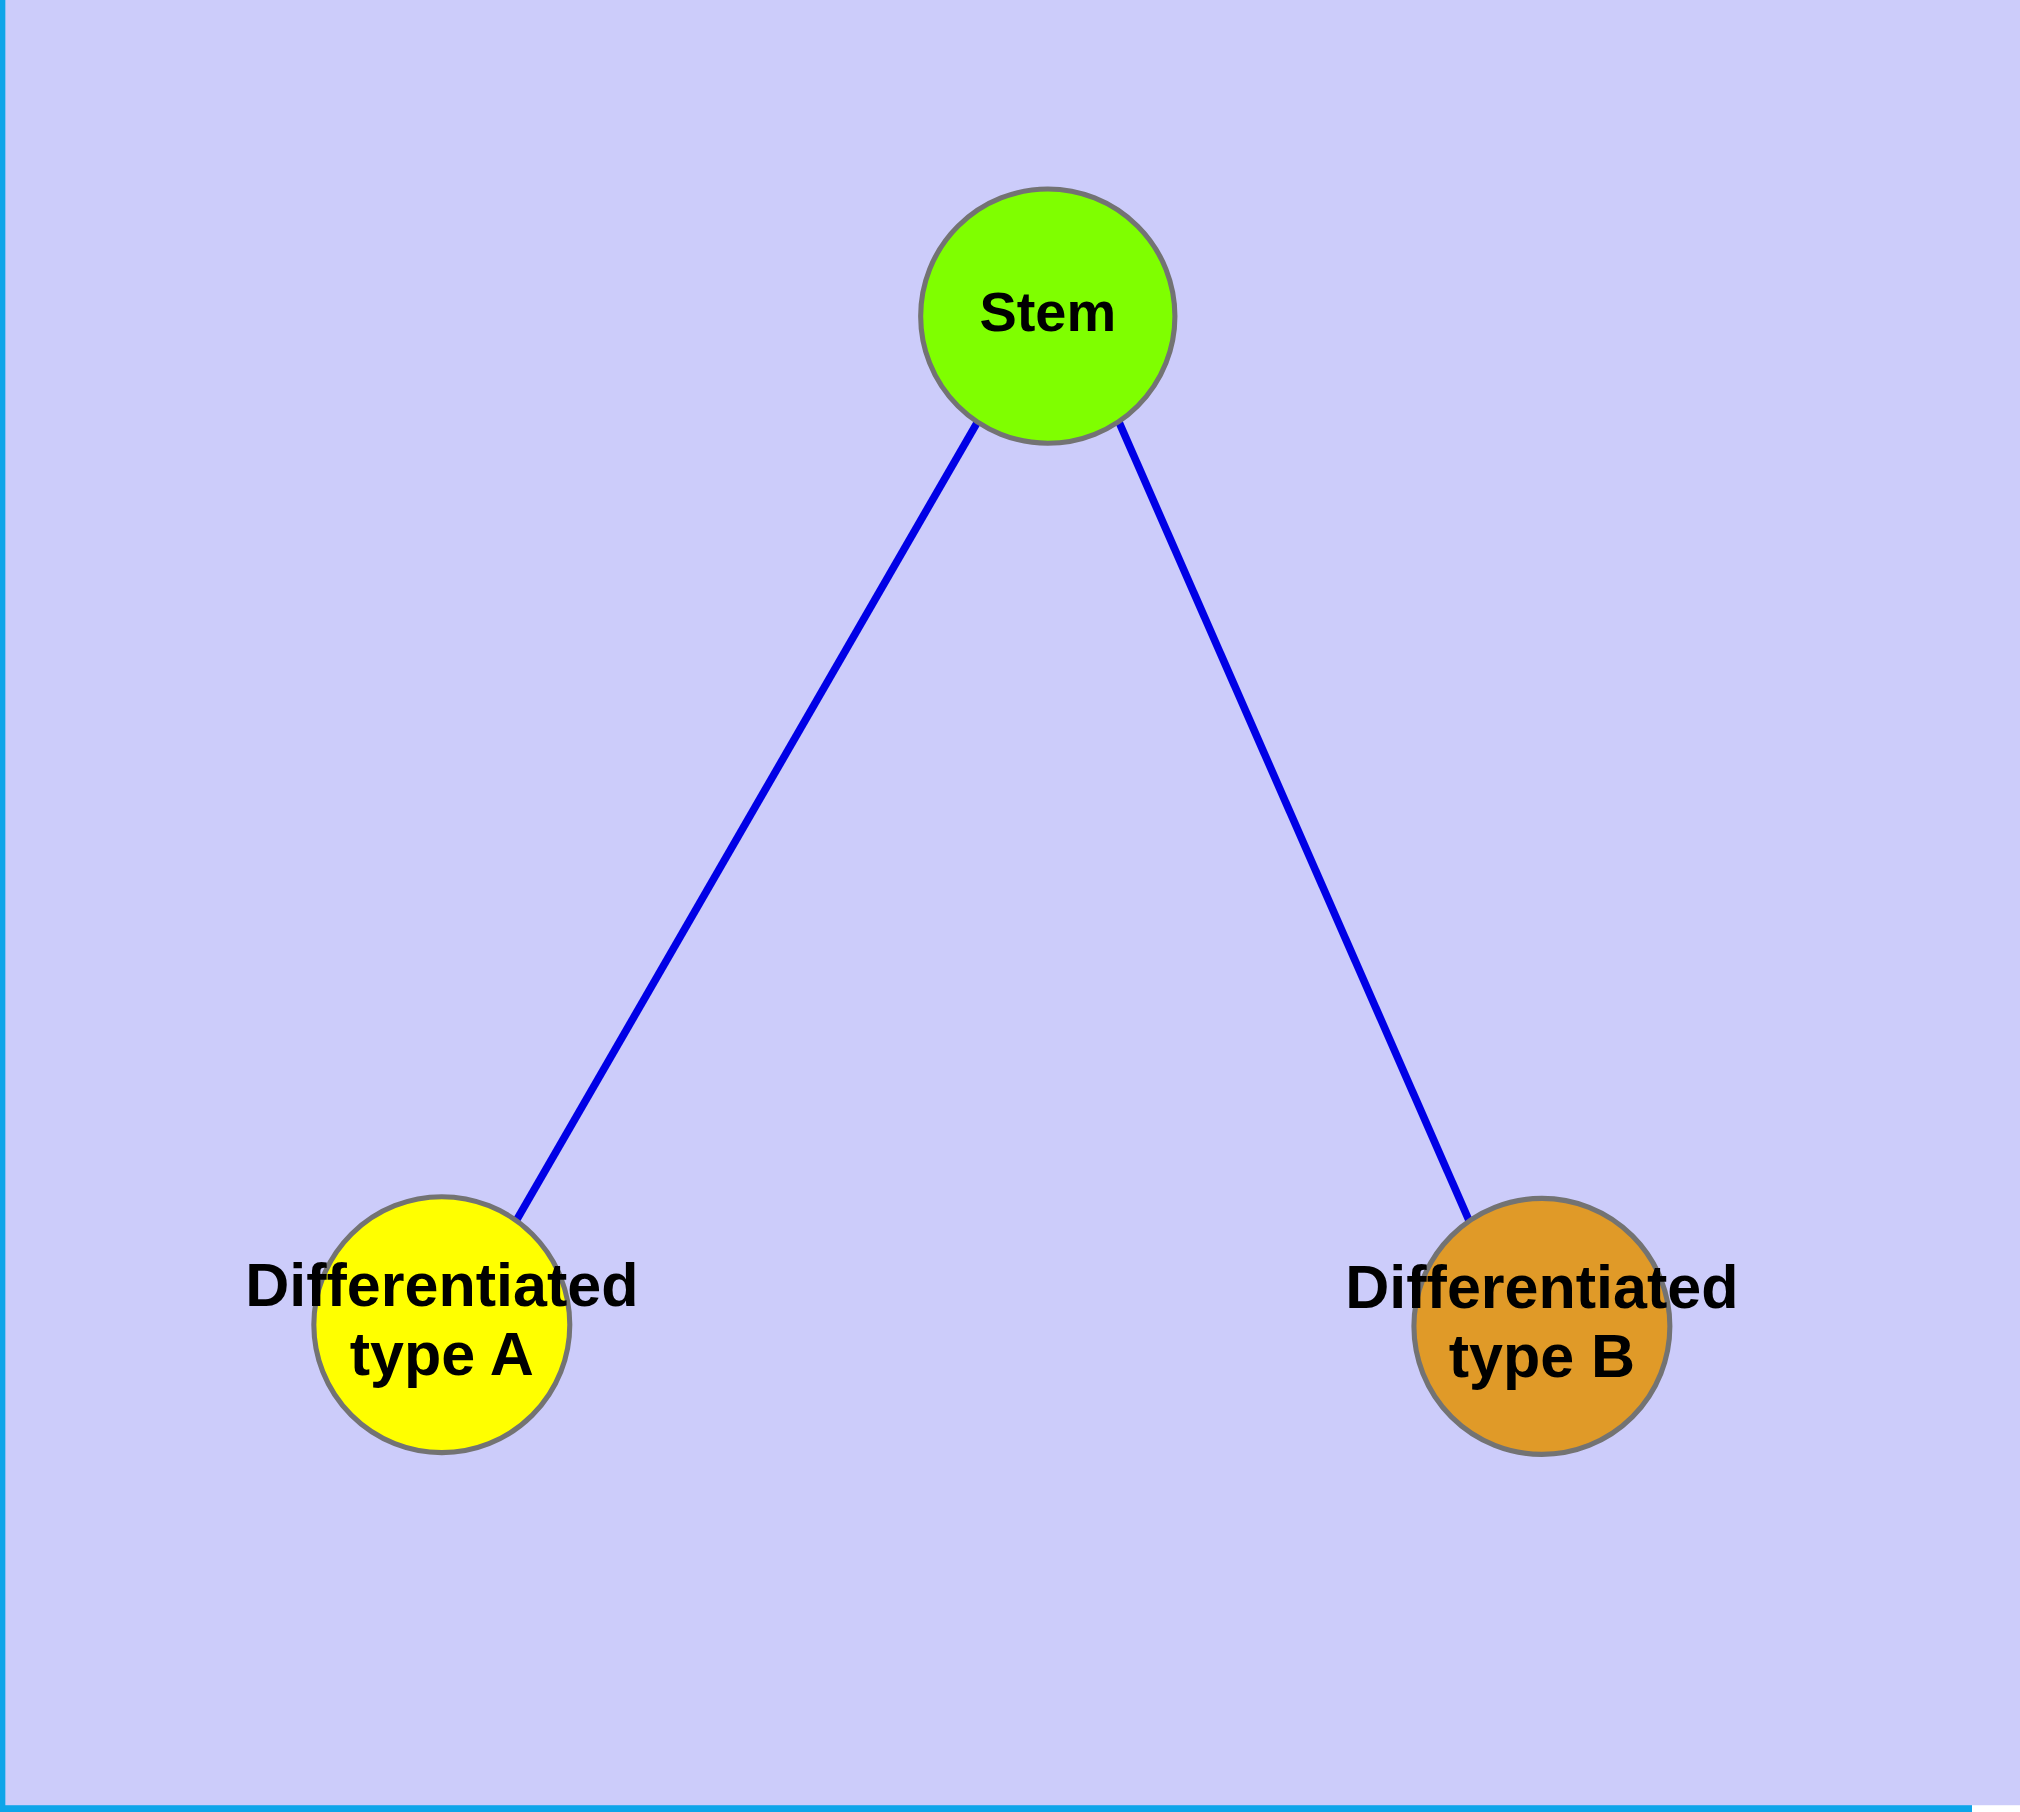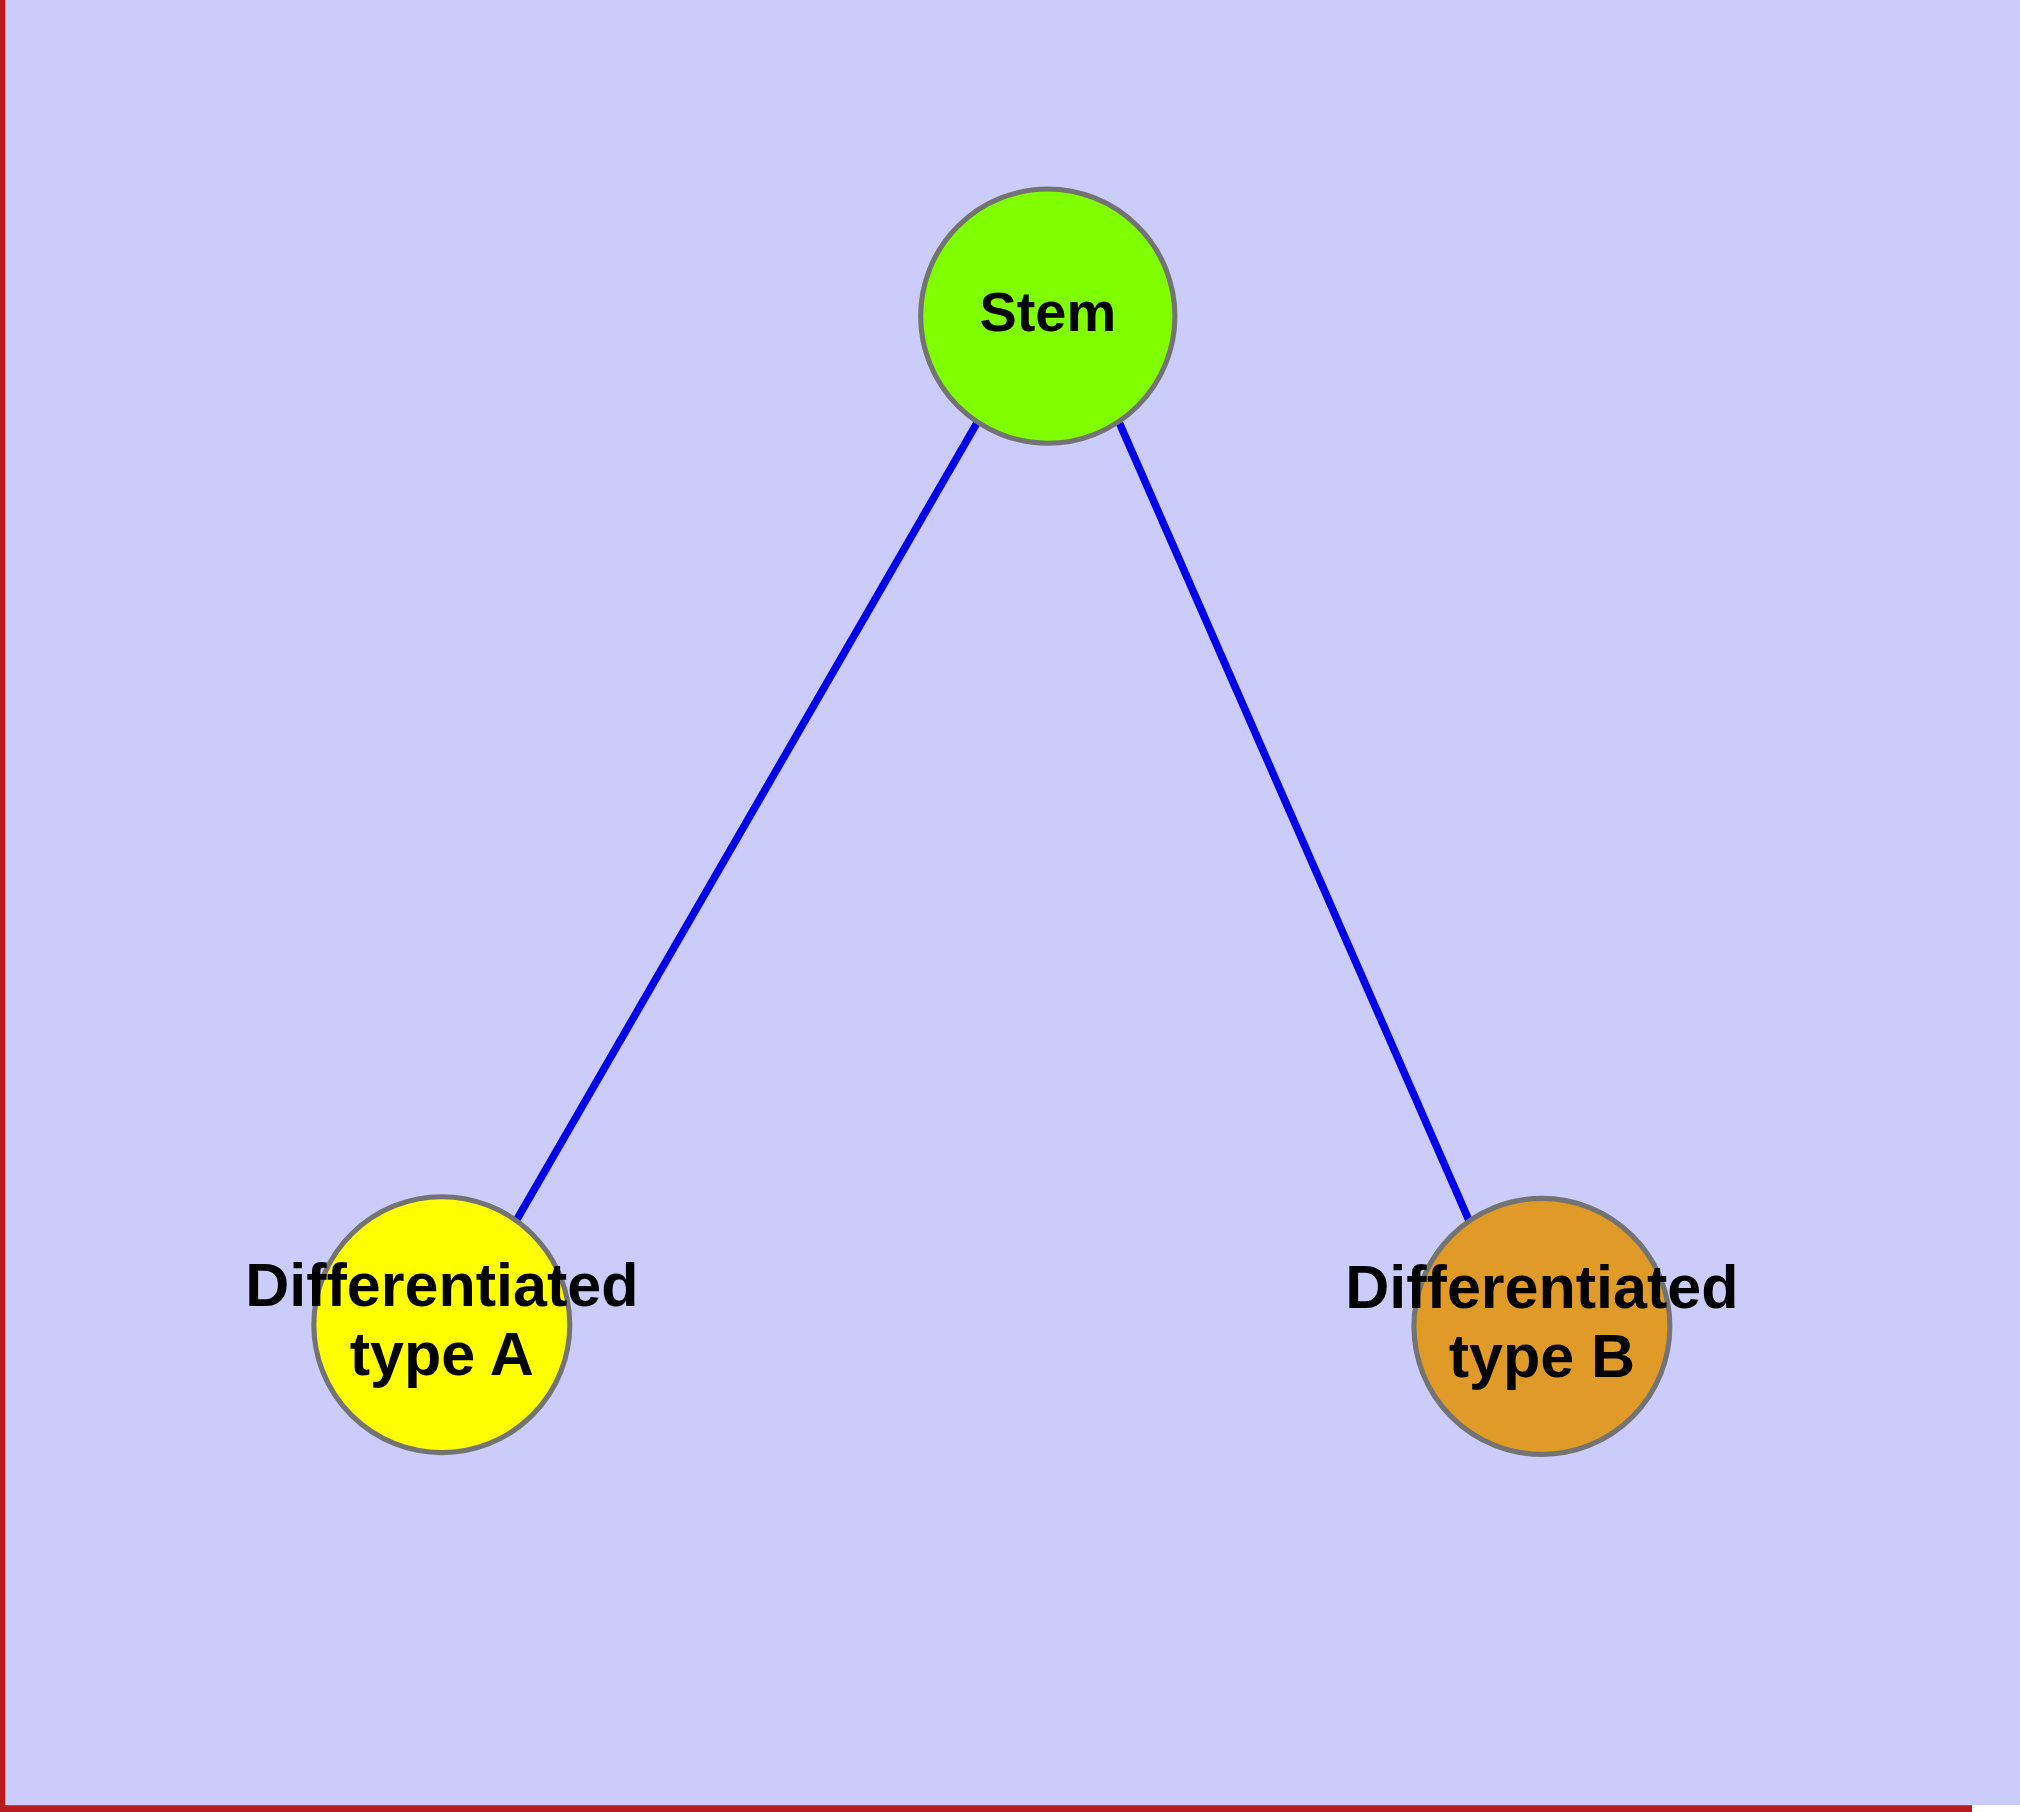--- a/index.html
+++ b/index.html
@@ -33,21 +33,21 @@
     fill: #000000;
     text-anchor: middle;
     dominant-baseline: middle;
     paint-order: normal;
     white-space: pre;
   }
 </style>
 </head>
 <body style="background: rgb(255, 255, 255);">
 
-<div id="graph-canvas" style="background: #b91c1c; width: 1972px; height: 1812px;">
+<div id="graph-canvas" style="background: #0ea5e9; width: 1972px; height: 1812px;">
   <svg id="graph-svg" width="2021" height="1812" viewBox="0 0 2384 2138" xmlns="http://www.w3.org/2000/svg">
 
     <rect id="bg-rect" x="6" y="0" width="2378" height="2130" fill="#ccccfa"></rect>
 
     <g id="edge-layer">
         <line x1="1153" y1="498" x2="609" y2="1440" stroke="#0000e6" stroke-width="9" stroke-linecap="butt"></line>
         <line x1="1320" y1="498" x2="1733" y2="1440" stroke="#0000e6" stroke-width="9" stroke-linecap="butt"></line>
       </g>
     <g id="node-layer">
         <circle cx="1236" cy="373" r="150" fill="#7fff00" stroke="#737373" stroke-width="6"></circle>

